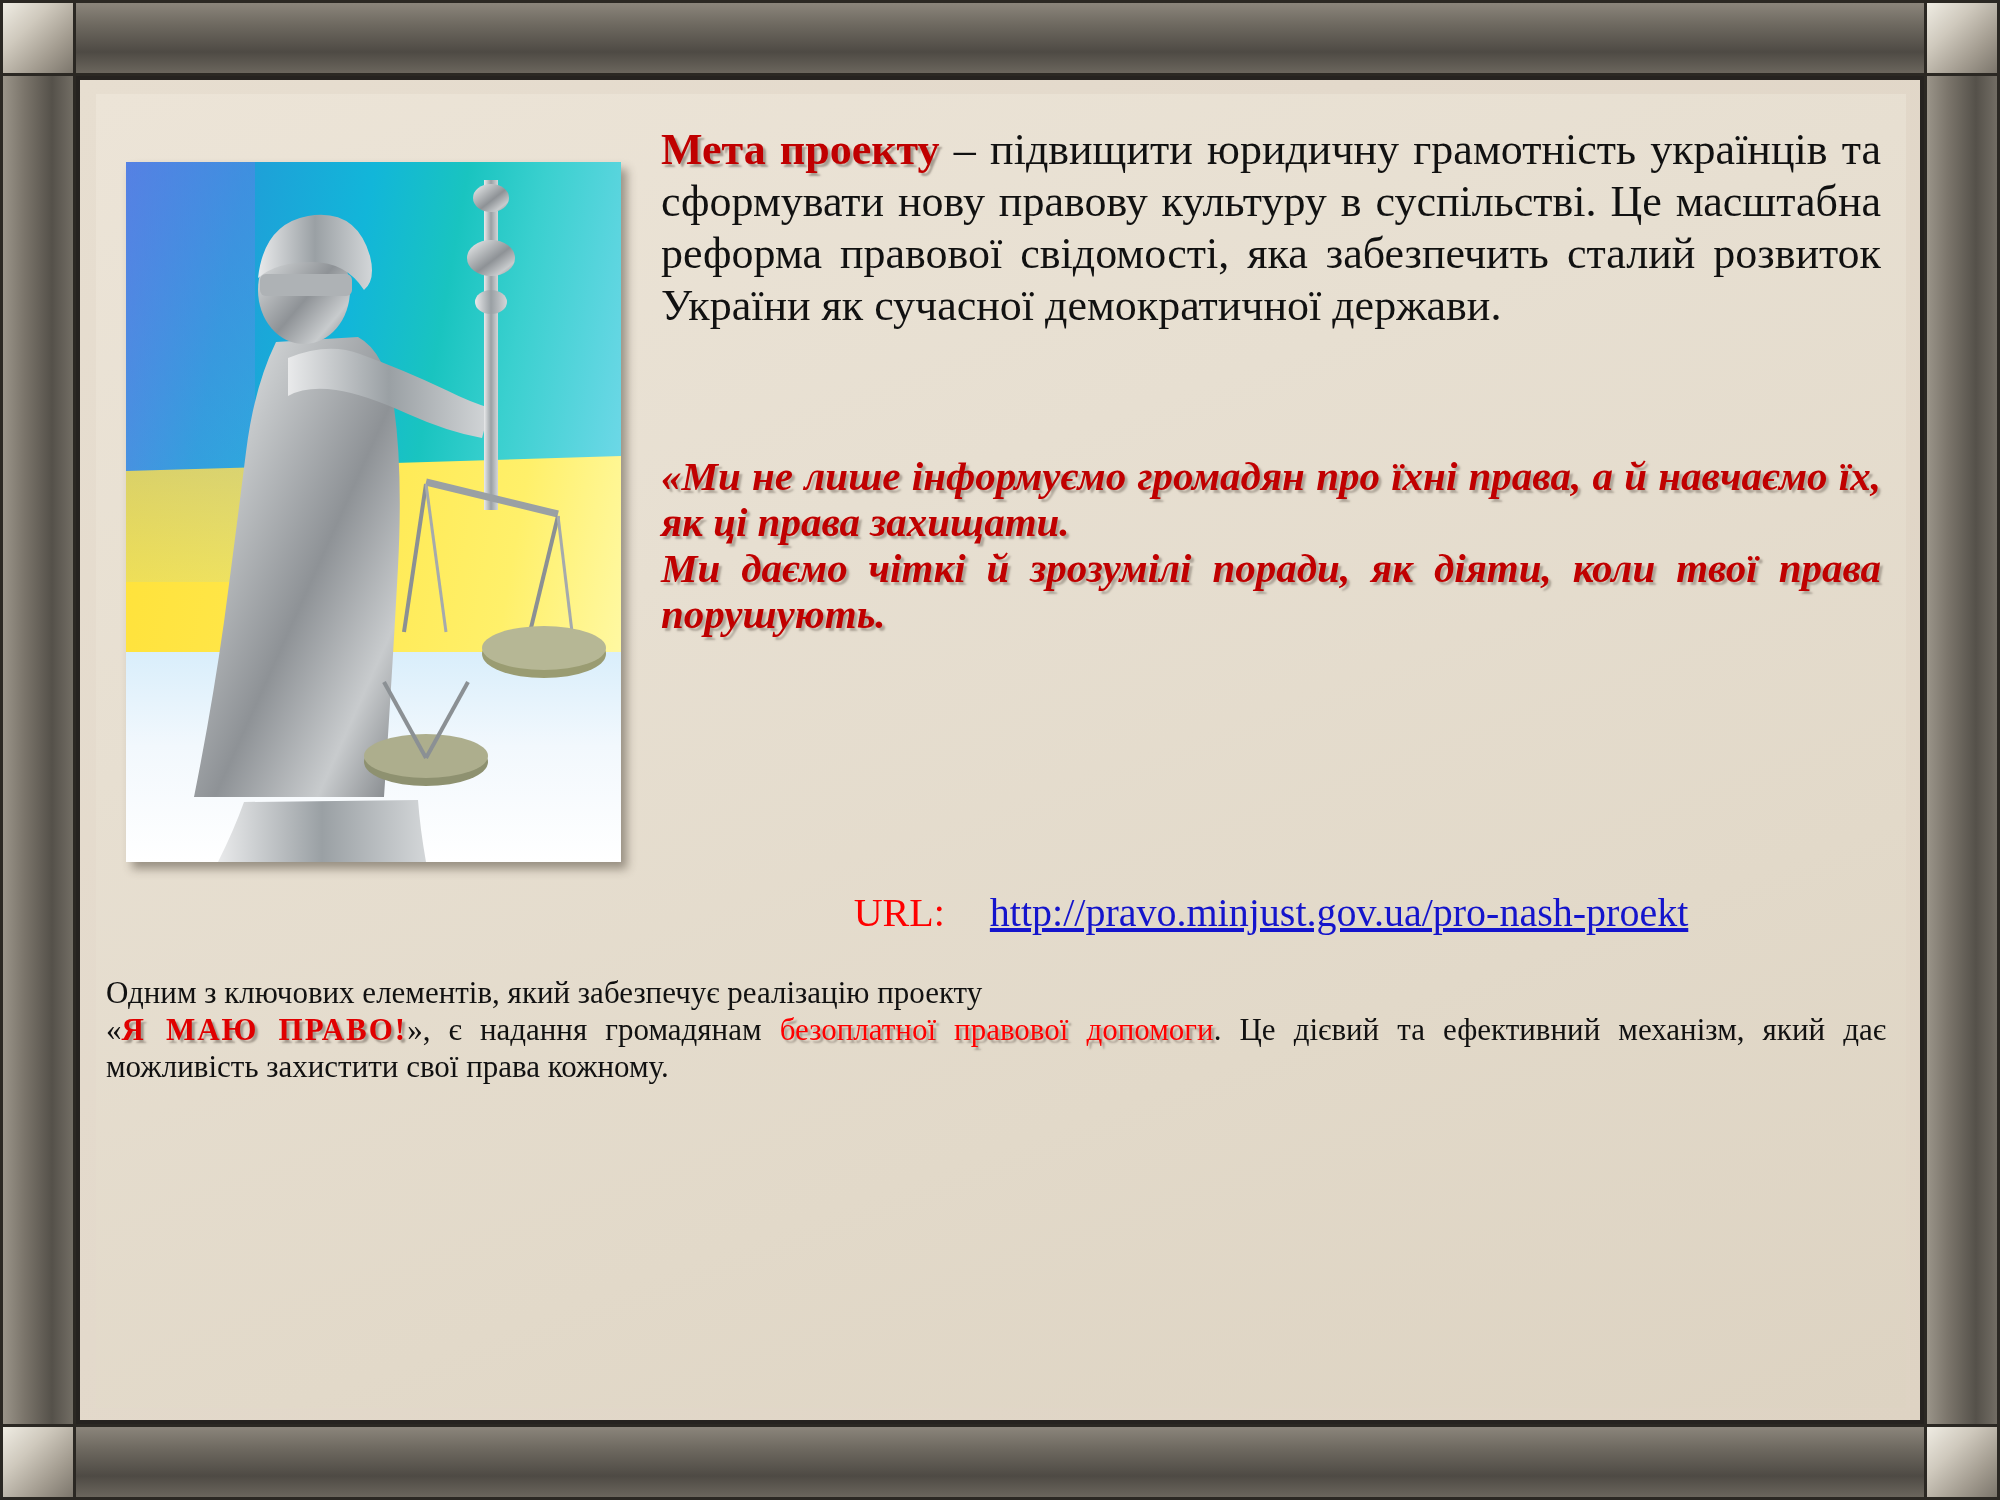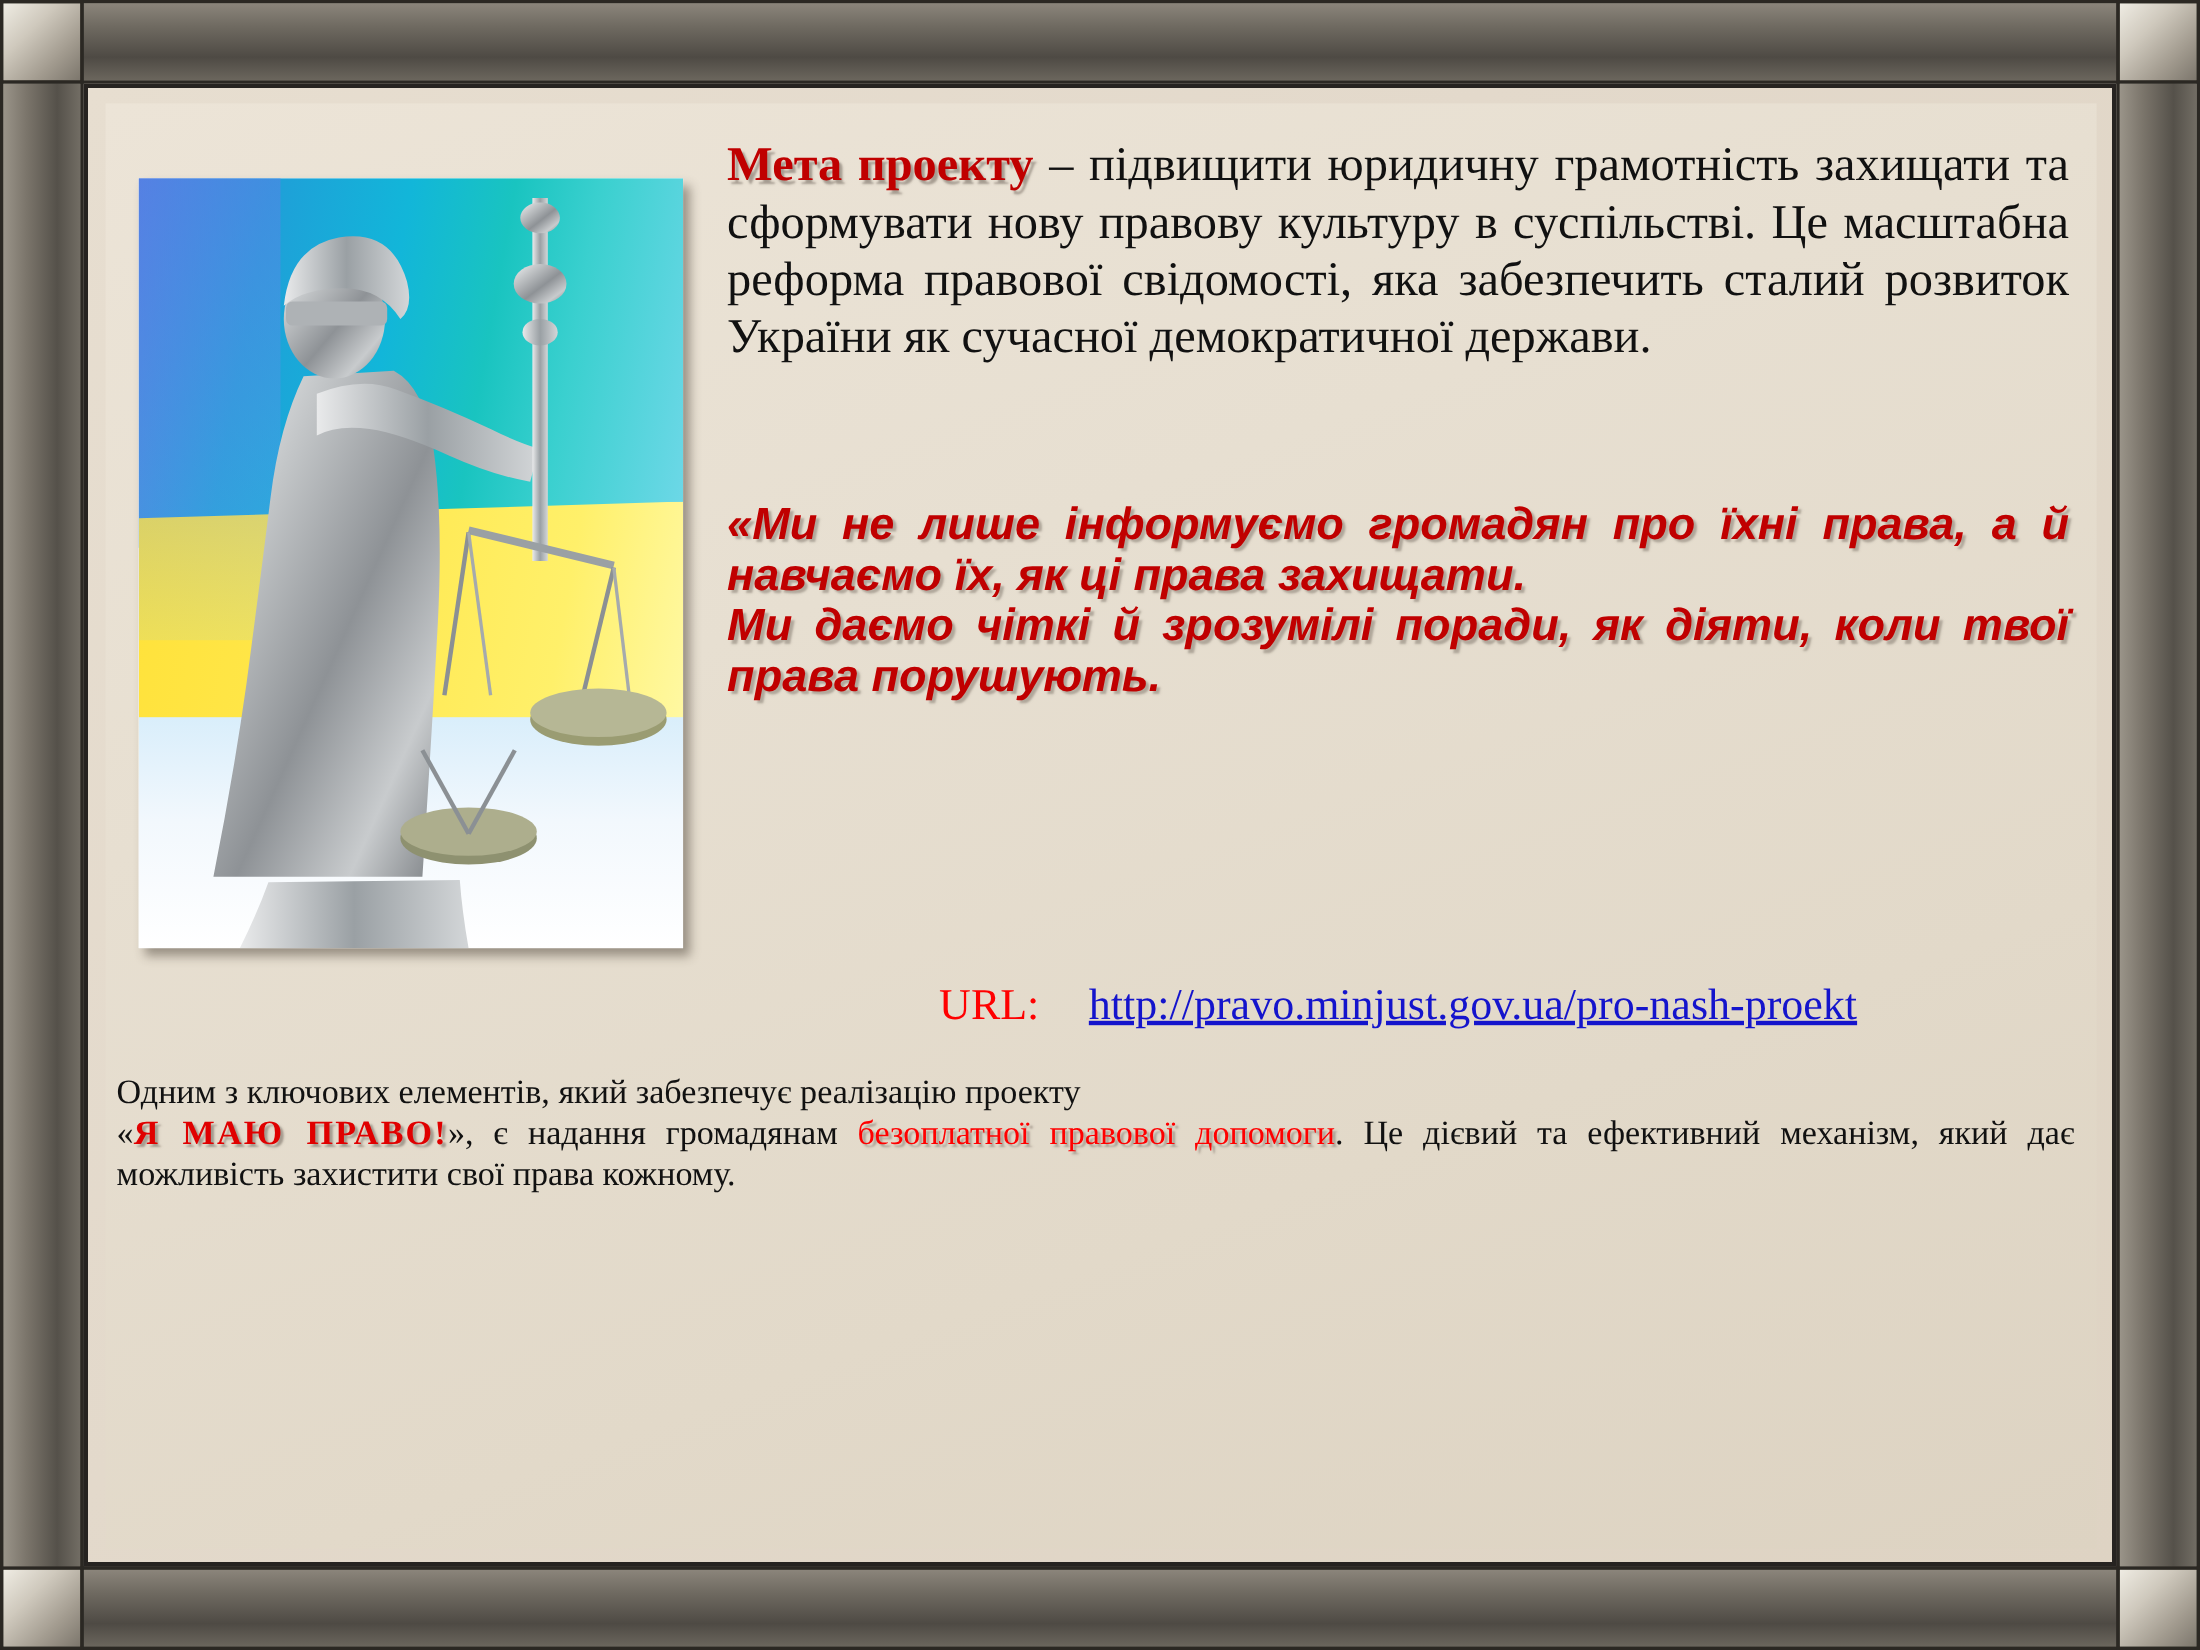--- a/index.html
+++ b/index.html
@@ -147,25 +147,25 @@
         <ellipse cx="418" cy="486" rx="62" ry="22" fill="#b6b795"></ellipse>
         <ellipse cx="300" cy="600" rx="62" ry="24" fill="#8e9170"></ellipse>
         <ellipse cx="300" cy="594" rx="62" ry="22" fill="#adae8d"></ellipse>
         <path d="M258 520 L300 596" stroke="#8b9094" stroke-width="4" fill="none"></path>
         <path d="M342 520 L300 596" stroke="#8b9094" stroke-width="4" fill="none"></path>
       </svg>
     </div>
 
     <div style="position:absolute;left:565px;top:30px;width:1220px;
                 font-size:44px;line-height:1.18;text-align:justify;color:#111;">
-      <span style="color:#c00000;font-weight:bold;text-shadow:3px 3px 2px rgba(120,110,100,.6);margin-top:32px;">Мета проекту</span><span> – підвищити юридичну грамотність захищати та сформувати  нову правову культуру в суспільстві. Це масштабна реформа правової свідомості, яка забезпечить сталий розвиток України як сучасної демократичної держави.</span>
+      <span style="color:#c00000;font-weight:bold;text-shadow:3px 3px 2px rgba(120,110,100,.6);margin-top:32px;">Мета проекту</span><span> – підвищити юридичну грамотність українців та сформувати  нову правову культуру в суспільстві. Це масштабна реформа правової свідомості, яка забезпечить сталий розвиток України як сучасної демократичної держави.</span>
     </div>
 
     <div style="position:absolute;left:565px;top:360px;width:1220px;
-                font-family:Liberation Sans, sans-serif;font-style:italic;font-weight:bold;
+                font-family:Liberation Serif, serif;font-style:italic;font-weight:bold;
                 font-size:41px;line-height:1.12;text-align:justify;color:#c00000;
                 text-shadow:3px 3px 2px rgba(130,120,110,.55);">
       <div>«Ми не лише інформуємо громадян про їхні права, а й навчаємо їх, як ці права захищати.</div>
       <div>Ми даємо чіткі й зрозумілі поради, як діяти, коли твої права порушують.</div>
     </div>
 
     <div style="position:absolute;left:565px;top:795px;width:1220px;font-size:40px;text-align:center;">
       <span style="color:#ff0000;margin-top:28px;">URL:</span>
       <a href="#" style="color:#1414cc;text-decoration:underline;margin-left:35px;">http://pravo.minjust.gov.ua/pro-nash-proekt</a>
     </div>

